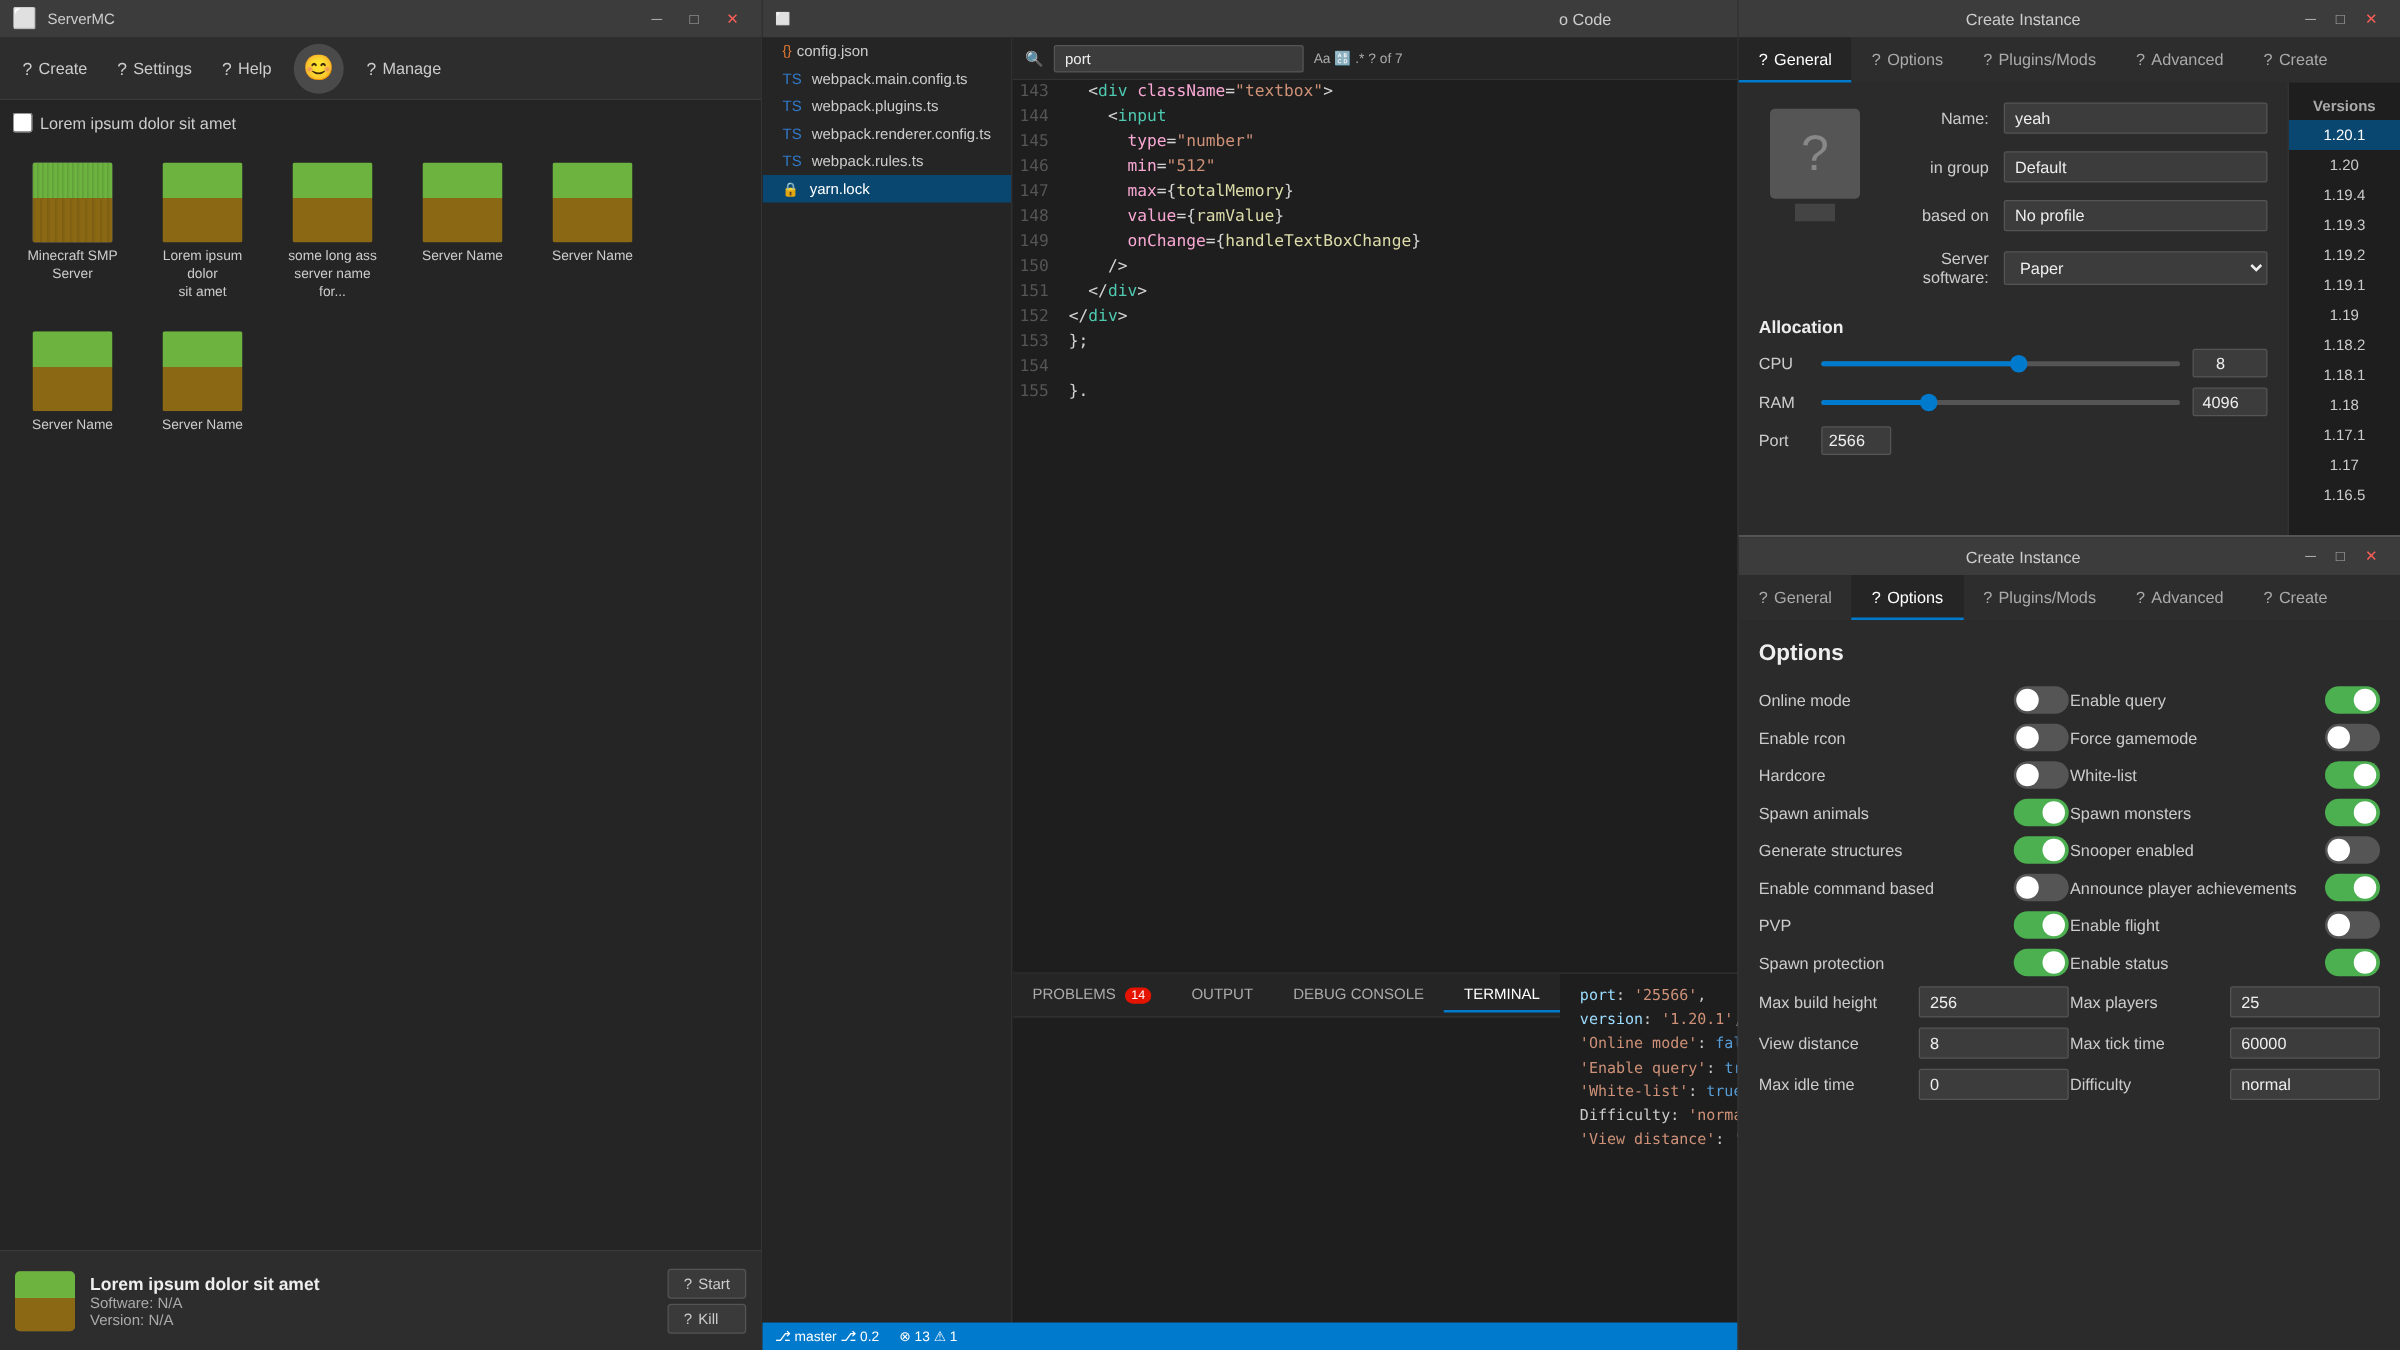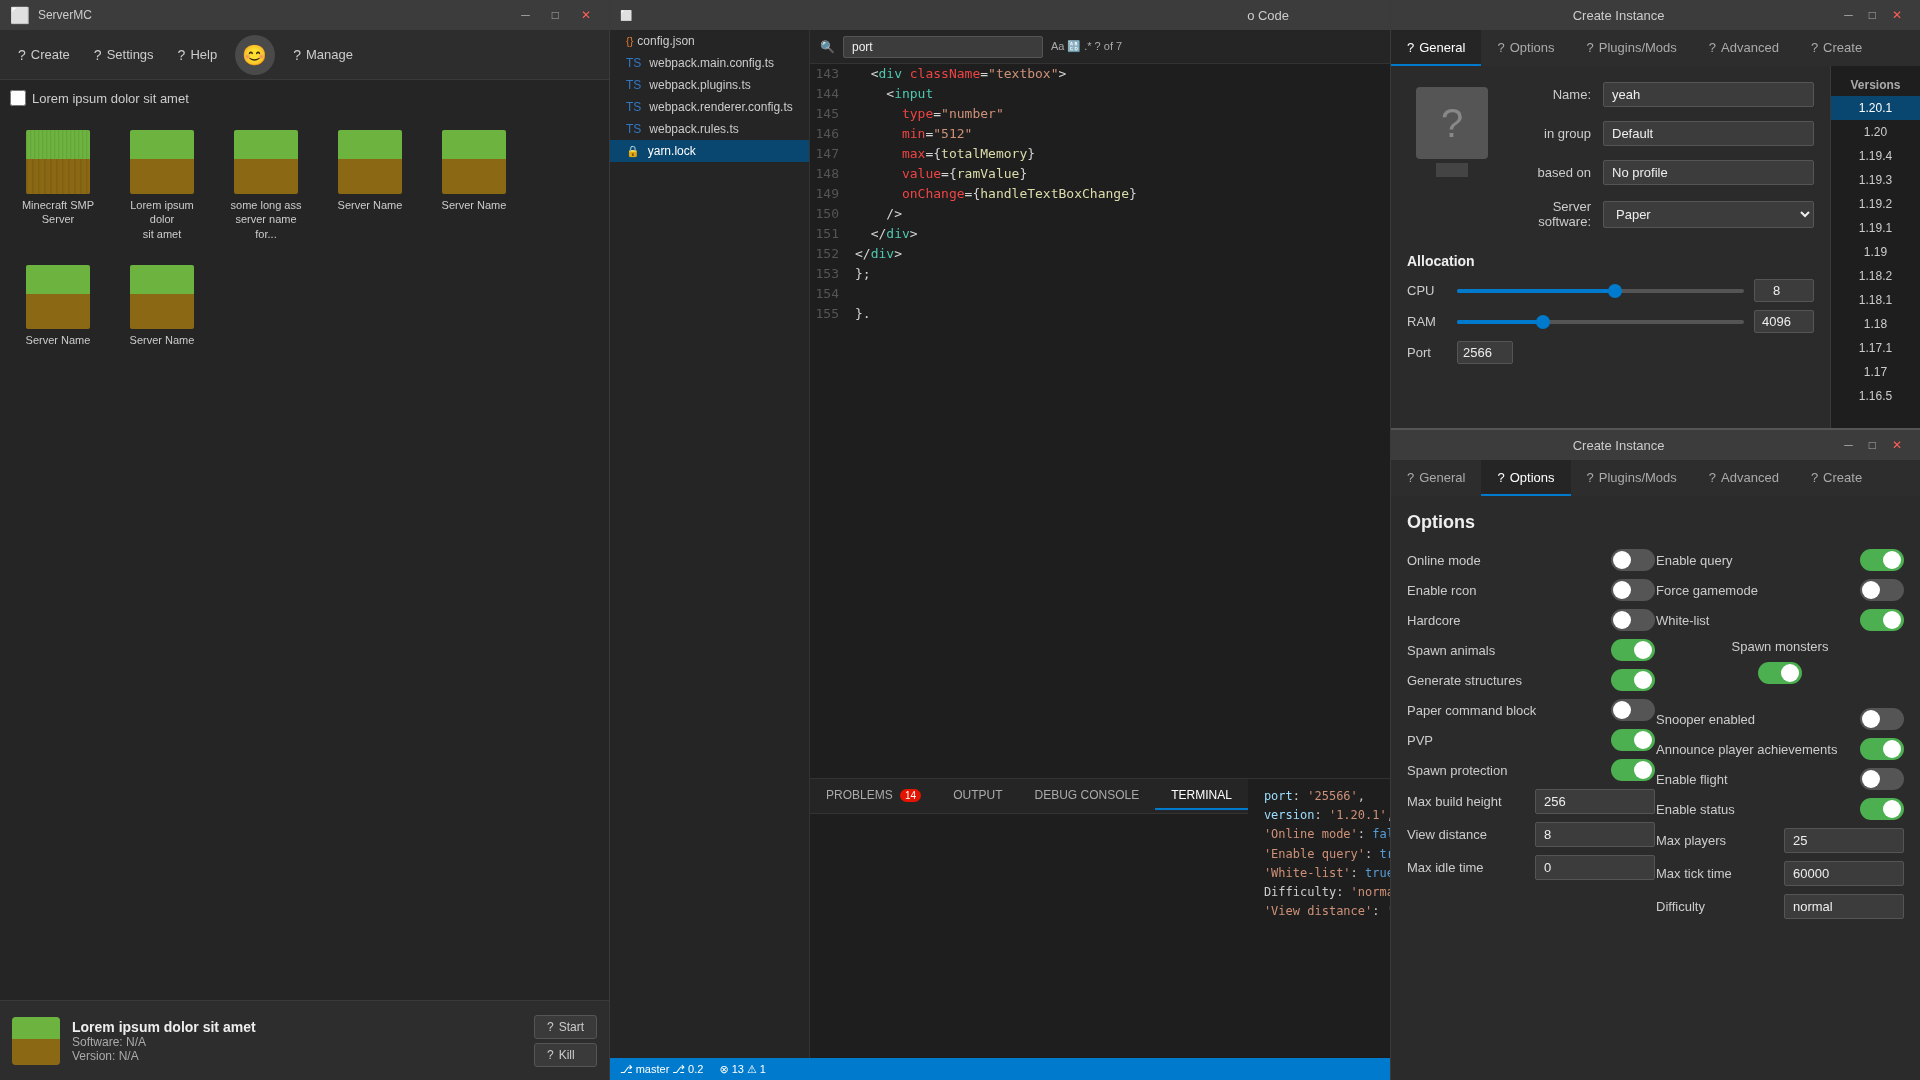--- a/index.html
+++ b/index.html
@@ -220,21 +220,21 @@
       width: 45px;
       text-align: right;
       padding-right: 16px;
       color: #555;
       user-select: none;
       flex-shrink: 0;
     }
     .line-content { flex: 1; white-space: pre; color: #d4d4d4; }
     .str { color: #ce9178; }
     .tag { color: #4ec9b0; }
-    .attr { color: #ef4444; }
+    .attr { color: #f9a8d4; }
     .fn { color: #dcdcaa; }
 
     
     .bottom-panel {
       height: 280px;
       background: #1e1e1e;
       border-top: 1px solid #333;
       display: flex;
       flex-direction: row;
     }
@@ -992,21 +992,21 @@
             </div>
 
             <div class="option-row" style="margin-bottom:8px;">
               <span class="option-label">Generate structures</span>
               <div class="toggle on">
                   <div class="toggle-thumb"></div>
                 </div>
             </div>
 
             <div class="option-row" style="margin-bottom:8px;">
-              <span class="option-label">Paper command block</span>
+              <span class="option-label">Enable command based</span>
               <div class="toggle off">
                   <div class="toggle-thumb"></div>
                 </div>
             </div>
 
             <div class="option-row" style="margin-bottom:8px;">
               <span class="option-label">PVP</span>
               <div class="toggle on">
                   <div class="toggle-thumb"></div>
                 </div>
@@ -1051,21 +1051,21 @@
                 </div>
             </div>
 
             <div class="option-row" style="margin-bottom:8px;">
               <span class="option-label">White-list</span>
               <div class="toggle on">
                   <div class="toggle-thumb"></div>
                 </div>
             </div>
 
-            <div class="option-row" style="margin-bottom:24px;flex-direction:column;">
+            <div class="option-row" style="margin-bottom:8px;">
               <span class="option-label">Spawn monsters</span>
               <div class="toggle on">
                   <div class="toggle-thumb"></div>
                 </div>
             </div>
 
             <div class="option-row" style="margin-bottom:8px;">
               <span class="option-label">Snooper enabled</span>
               <div class="toggle off">
                   <div class="toggle-thumb"></div>

